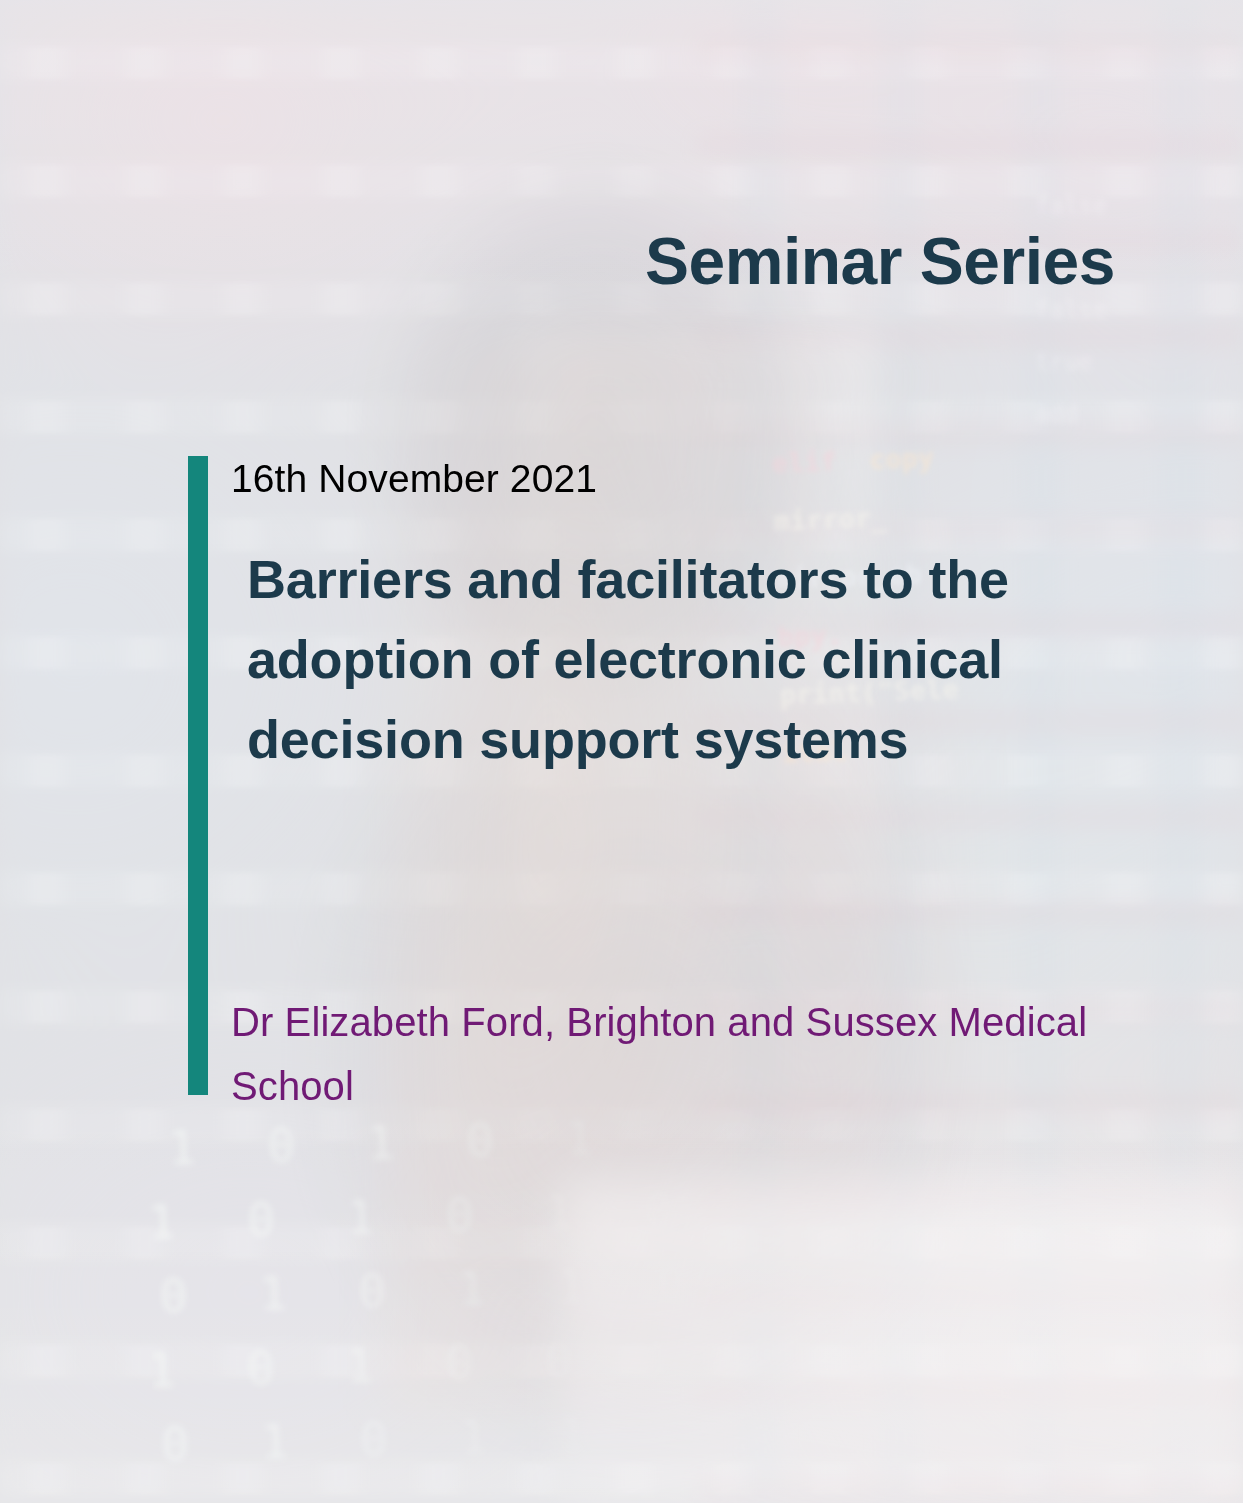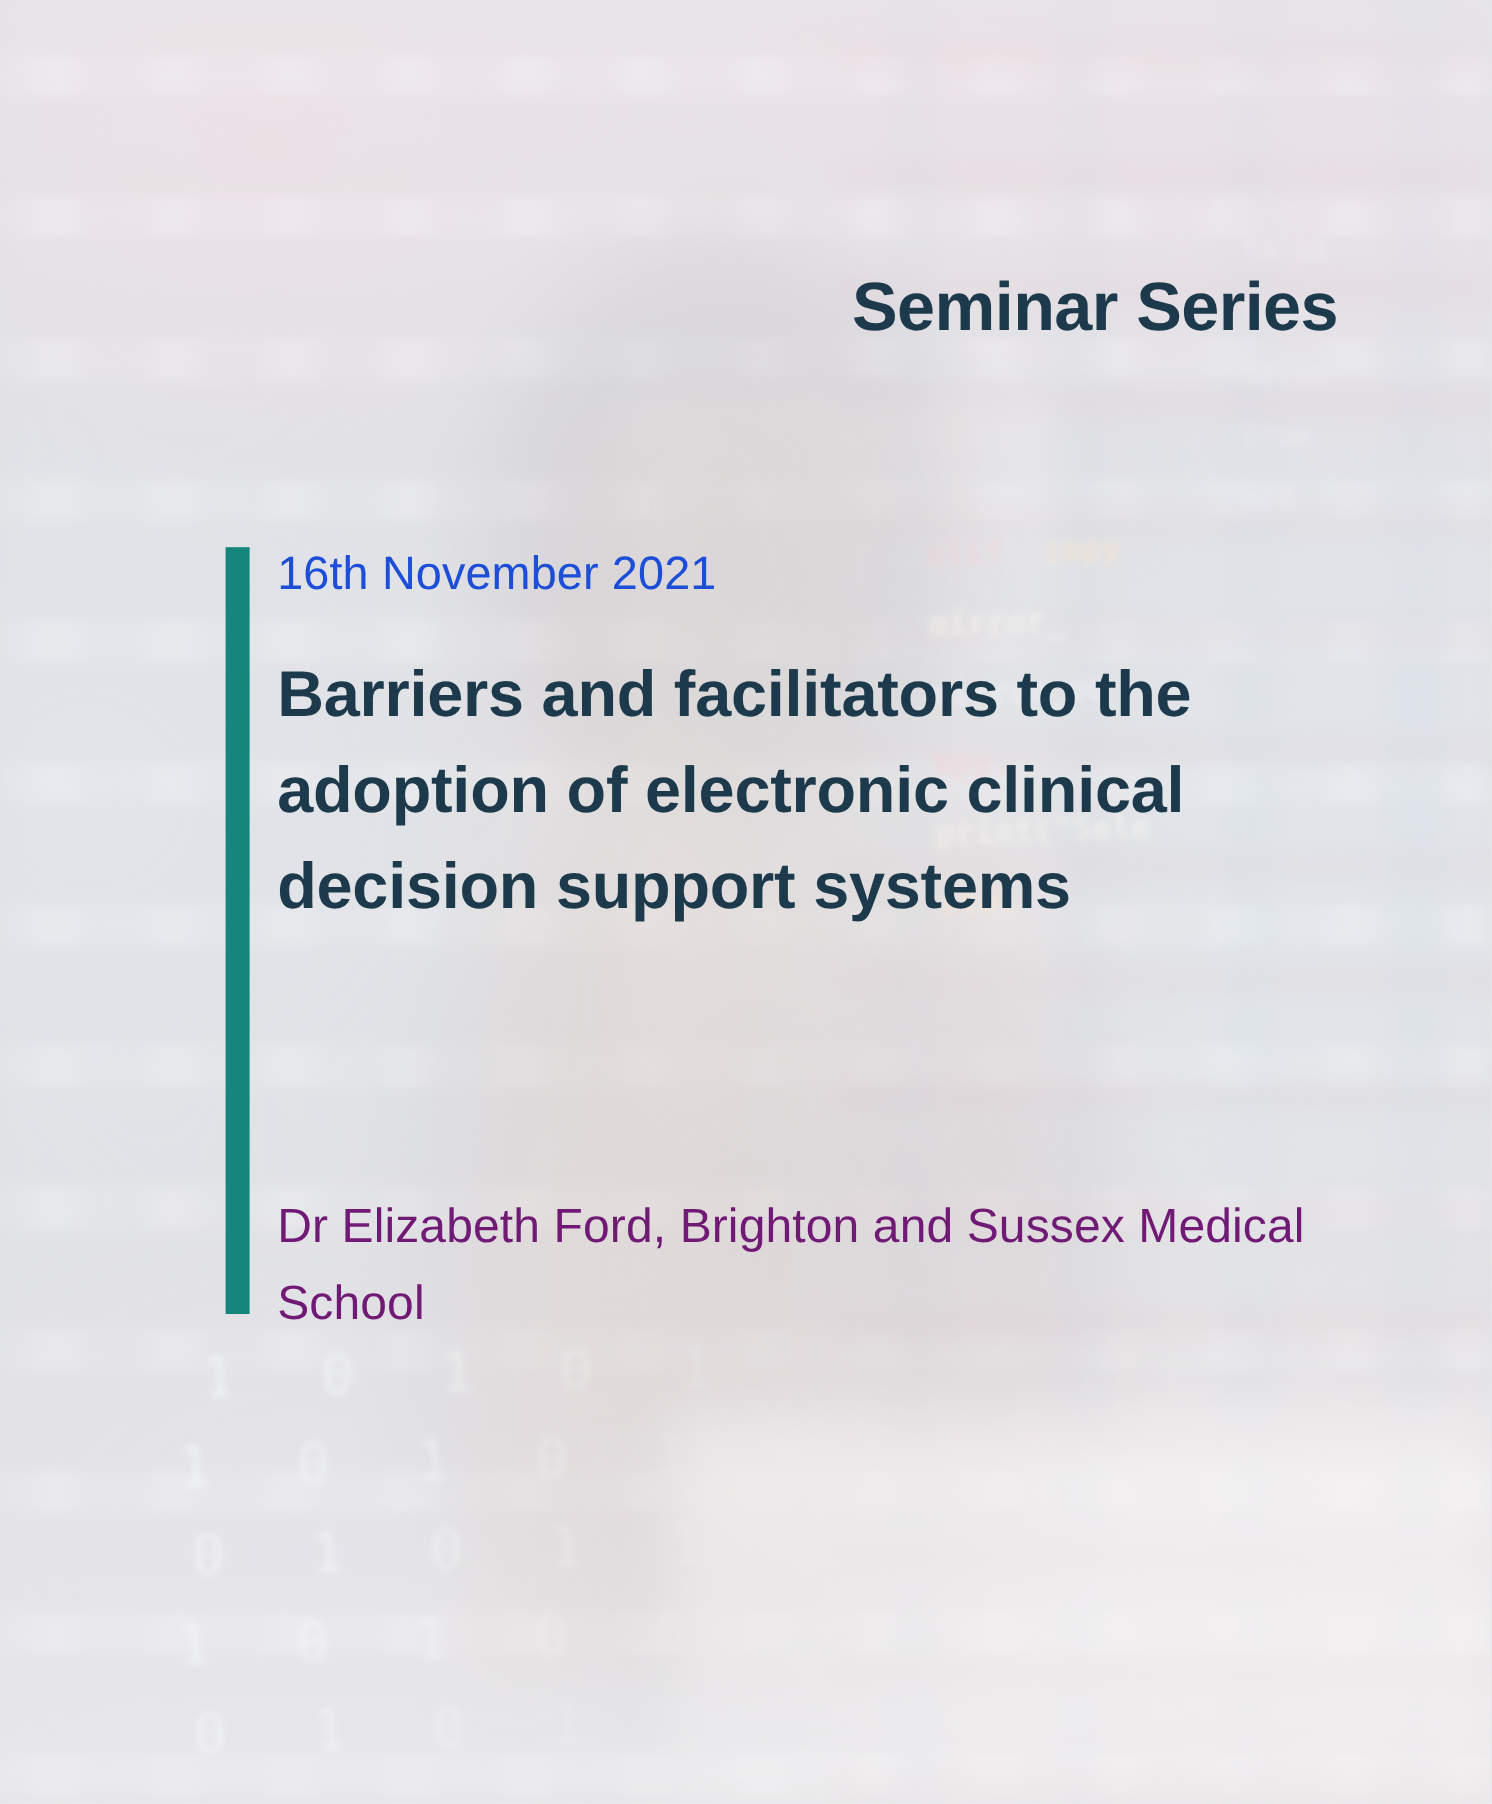--- a/index.html
+++ b/index.html
@@ -242,21 +242,21 @@
     position: absolute;
     inset: 0;
   }
 
   .series-title {
     position: absolute;
     left: 0;
     right: 128px;
     top: 228px;
     text-align: right;
-    font-size: 57px;
+    font-size: 66px;
     font-weight: bold;
     letter-spacing: -0.5px;
     line-height: 1.0;
     color: #1c3a4b;
   }
 
   .accent-bar {
     position: absolute;
     left: 188px;
     top: 456px;
@@ -270,31 +270,31 @@
     left: 231px;
     top: 459px;
     width: 800px;
   }
 
   .date {
     font-size: 39px;
     font-weight: normal;
     letter-spacing: 0.1px;
     line-height: 1.0;
-    color: #1d4ed8;
+    color: #000000;
     margin: 0 0 42px 0;
   }
 
   .talk-title {
     font-size: 54px;
     font-weight: bold;
     line-height: 1.48;
     letter-spacing: -0.2px;
     color: #1c3a4b;
-    margin: 0;
+    margin: 16px;
     max-width: 800px;
   }
 
   .speaker {
     position: absolute;
     left: 231px;
     top: 990px;
     width: 880px;
     font-size: 40px;
     font-weight: normal;

